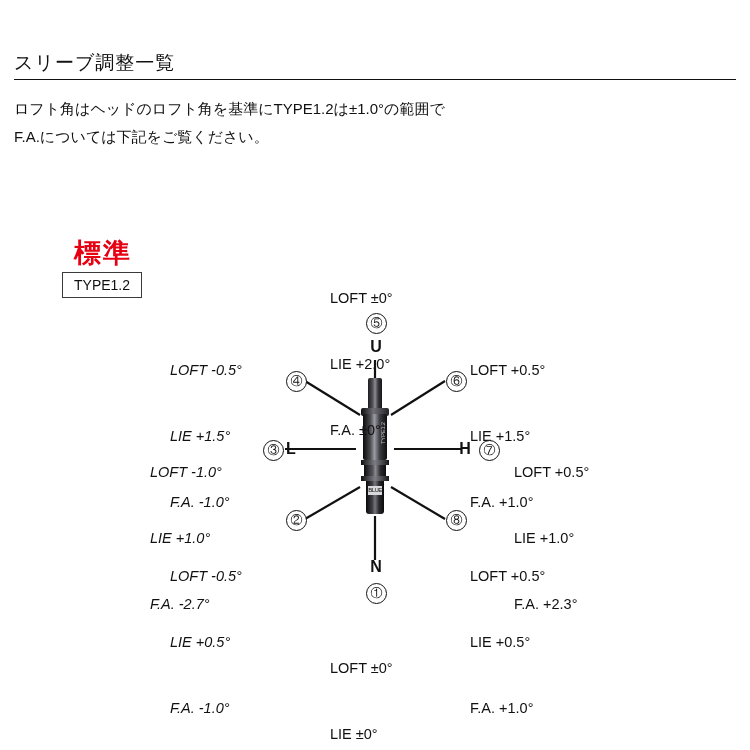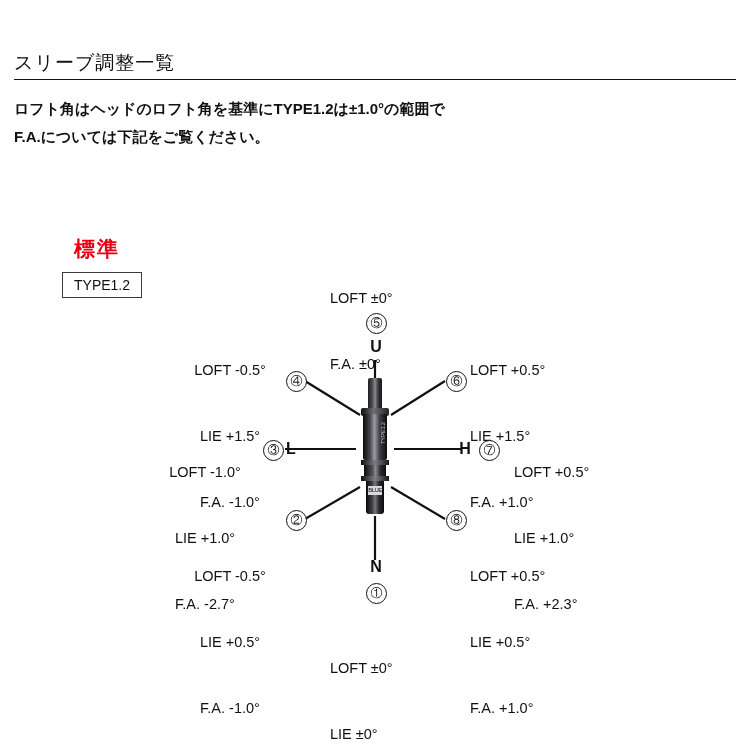--- a/index.html
+++ b/index.html
@@ -39,30 +39,29 @@
     background: #111;
   }
   .intro {
     position: absolute;
     left: 14px;
     top: 95px;
     width: 700px;
     font-size: 15px;
     line-height: 28px;
     color: #111;
-    font-weight: bold;
   }
   .intro div { white-space: pre; }
 
   
   .std-label {
     position: absolute;
     left: 74px;
     top: 235px;
-    font-size: 21px;
+    font-size: 27px;
     font-weight: bold;
     color: #e60012;
     letter-spacing: 2px;
   }
   .type-box {
     position: absolute;
     left: 62px;
     top: 272px;
     border: 1px solid #3a3a3a;
     padding: 4px 11px;
@@ -82,21 +81,21 @@
   }
 
   
   .pos-text {
     position: absolute;
     font-size: 14.5px;
     line-height: 22px;
     color: #111;
     white-space: pre;
   }
-  .pos-text.right { text-align: center; }
+  .pos-text.right { text-align: left; font-style: italic; }
   .pos-text.left  { text-align: left; }
   .pos-text.center{ }
 
   
   .circ {
     position: absolute;
     width: 19px;
     height: 19px;
     border: 1px solid #111;
     border-radius: 50%;
@@ -239,20 +238,21 @@
     </div>
     <div class="sl-ring r1"></div>
     <div class="sl-lower"></div>
     <div class="sl-ring r2"></div>
     <div class="sl-tip"></div>
     <div class="sl-mark">BLUE</div>
   </div>
 
   <div class="pos-text center" style="left:330px; top:243px; width:150px;">
     <div>LOFT ±0°</div>
+    <div>LIE +2.0°</div>
     <div>F.A. ±0°</div>
   </div>
   <div class="circ" style="left:366px; top:313px;">⑤</div>
   <div class="letter" style="left:366px; top:338px; width:20px;">U</div>
 
   <div class="pos-text right" style="left:170px; top:315px; width:120px;">
     <div>LOFT -0.5°</div>
     <div>LIE +1.5°</div>
     <div>F.A. -1.0°</div>
   </div>

